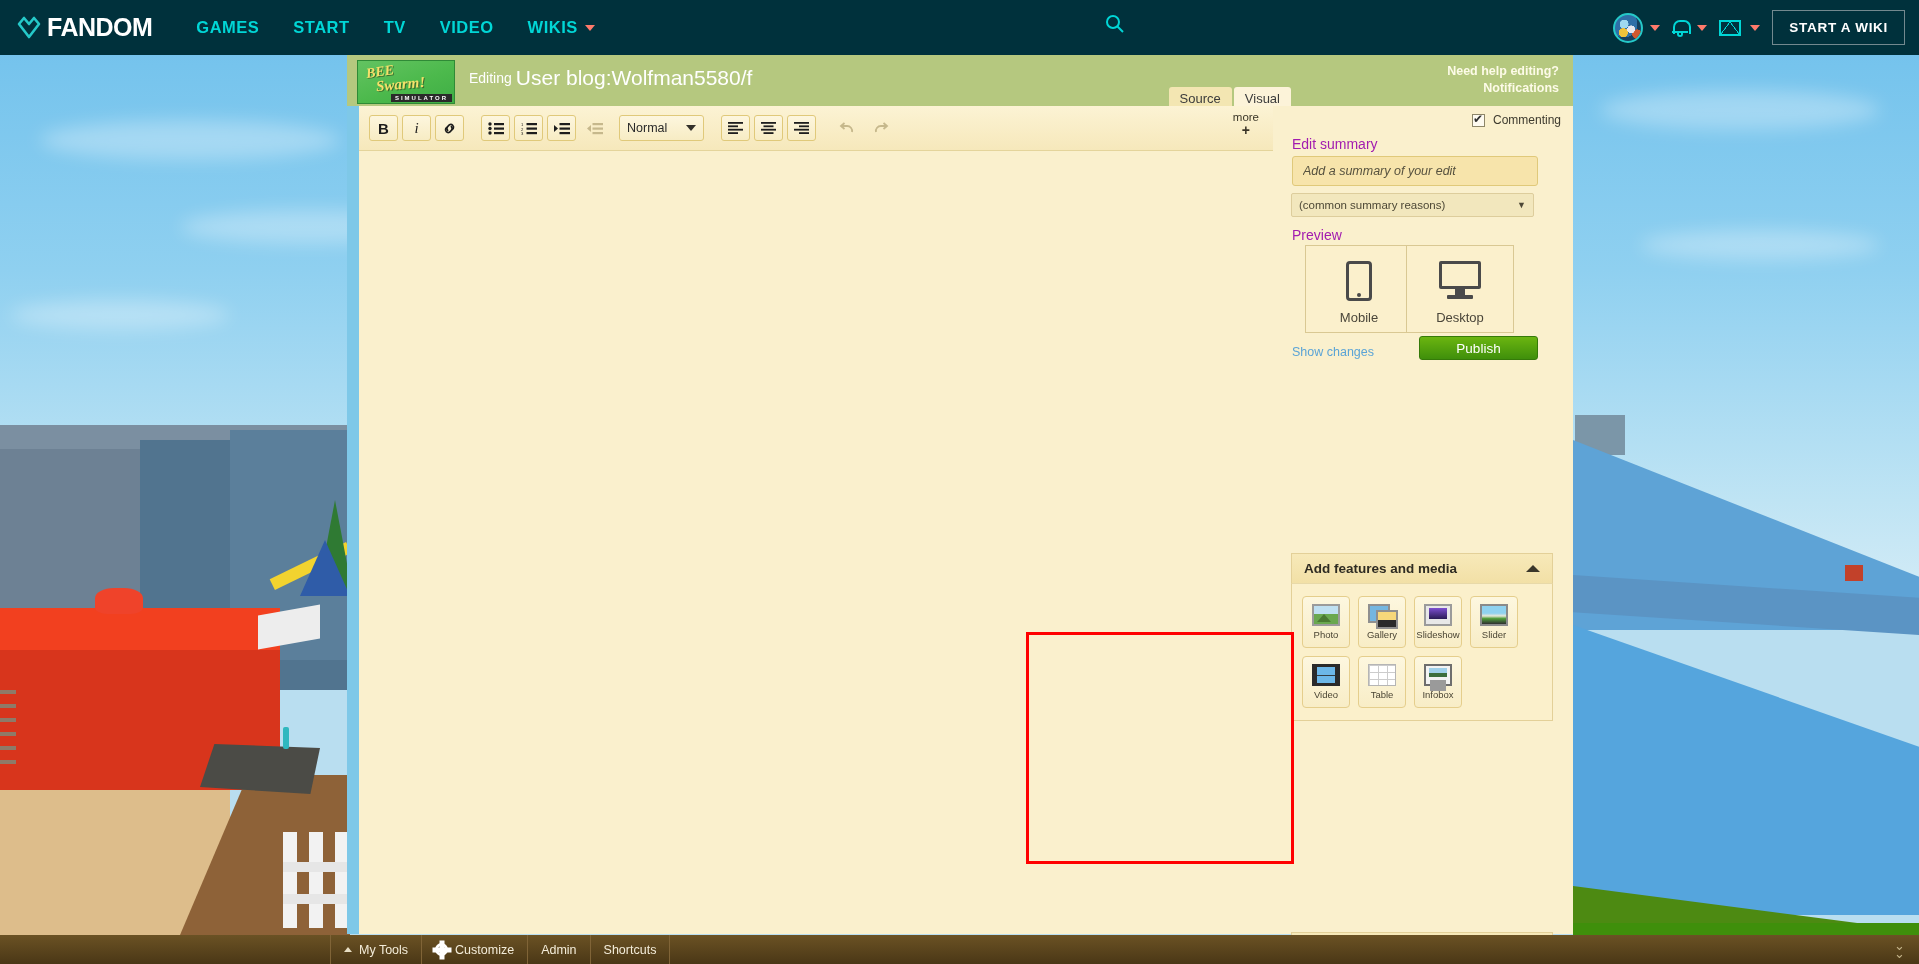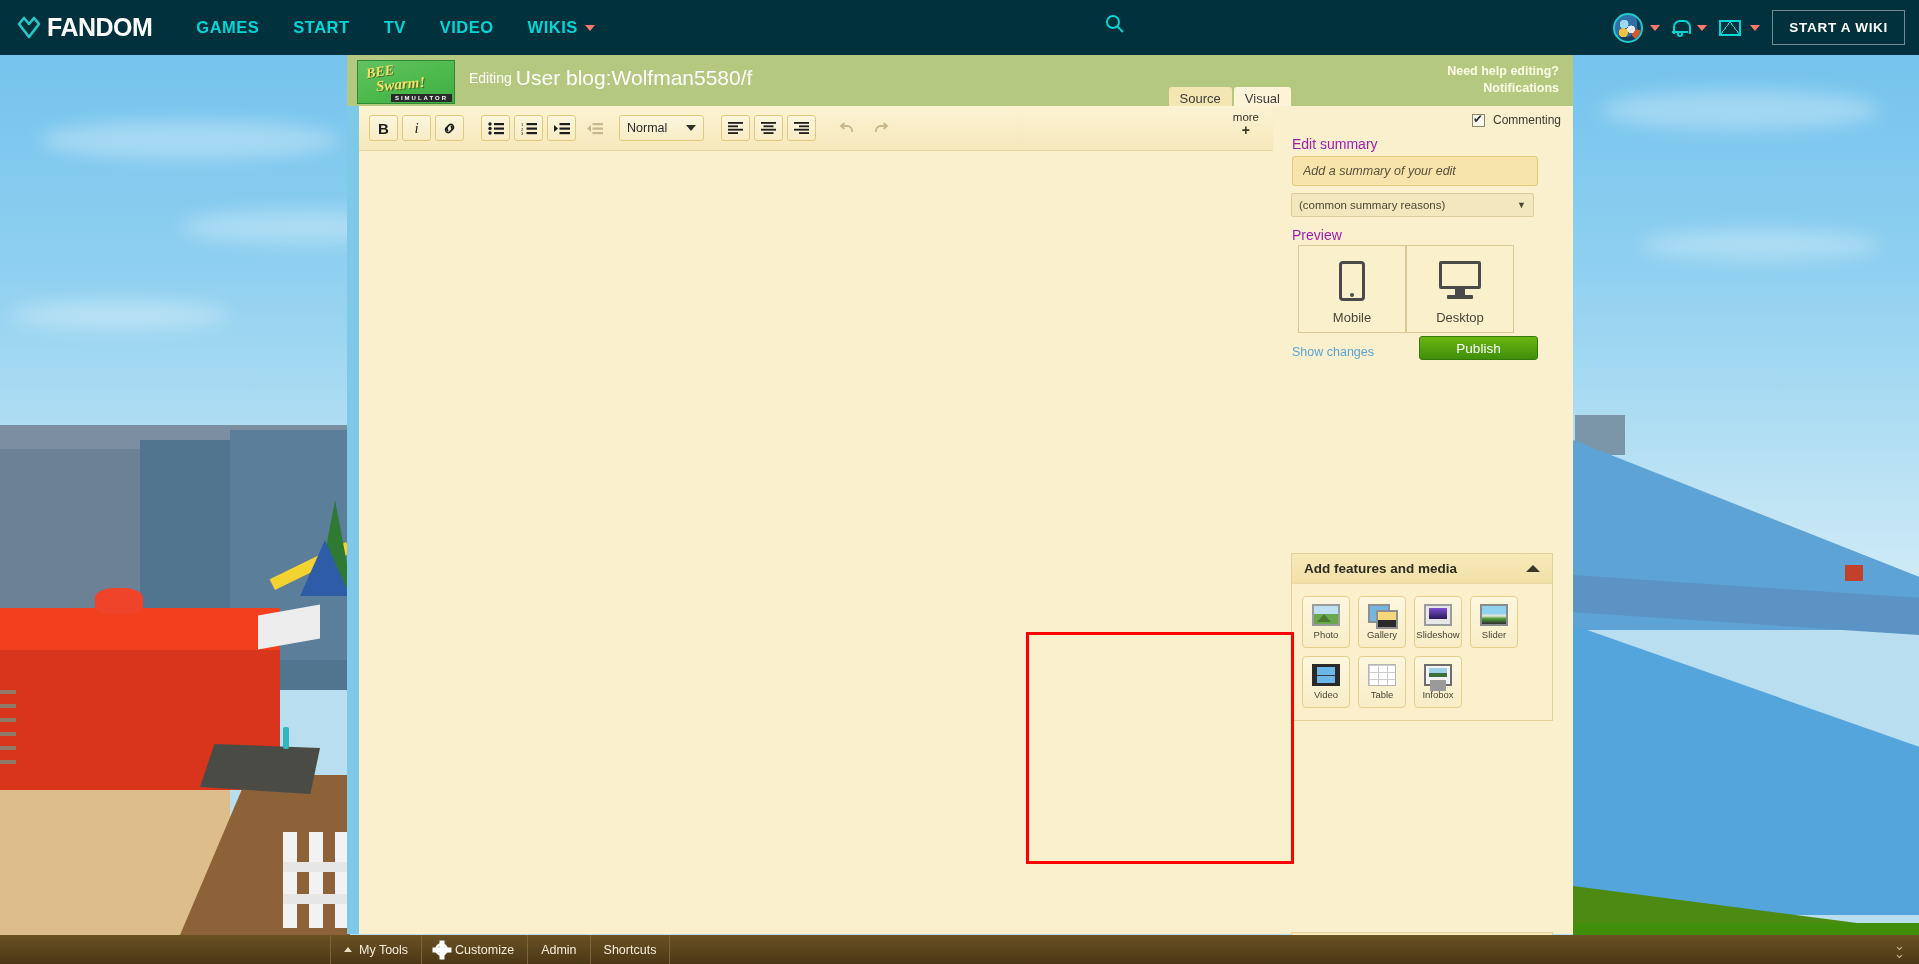--- a/index.html
+++ b/index.html
@@ -223,21 +223,21 @@
     padding: 11px 7px; font-size: 11.5px; color: #4d4836; cursor: pointer;
   }
   .caret-sm { font-size: 9px; color: #4d4836; }
   #preview-label { position: absolute; left: 19px; top: 121px; }
   .preview-card {
     position: absolute; top: 139px; width: 108px; height: 88px;
     border: 1px solid #d9c893; background: #fbf0cc; cursor: pointer;
     display: flex; flex-direction: column; align-items: center; justify-content: flex-end;
     padding-bottom: 7px;
   }
-  #preview-mobile { left: 25px; }
+  #preview-mobile { left: 32px; }
   #preview-desktop { left: 133px; }
   .preview-card .cap { font-size: 13px; color: #4a463a; }
   .ico-phone {
     width: 26px; height: 40px; border: 3px solid #4a4a4a; border-radius: 4px;
     margin-bottom: 9px; position: relative; background: #fbf0cc;
   }
   .ico-phone::after {
     content: ""; position: absolute; left: 50%; bottom: 1px; transform: translateX(-50%);
     width: 4px; height: 4px; border-radius: 50%; background: #4a4a4a;
   }

